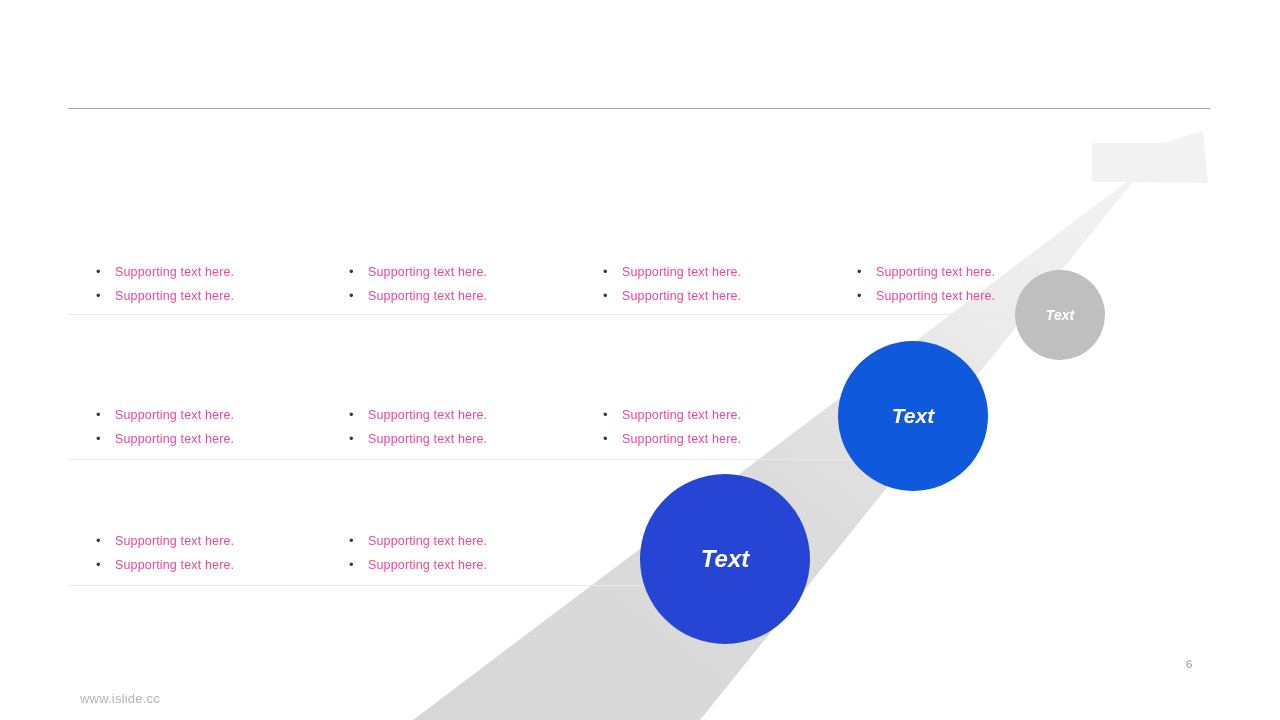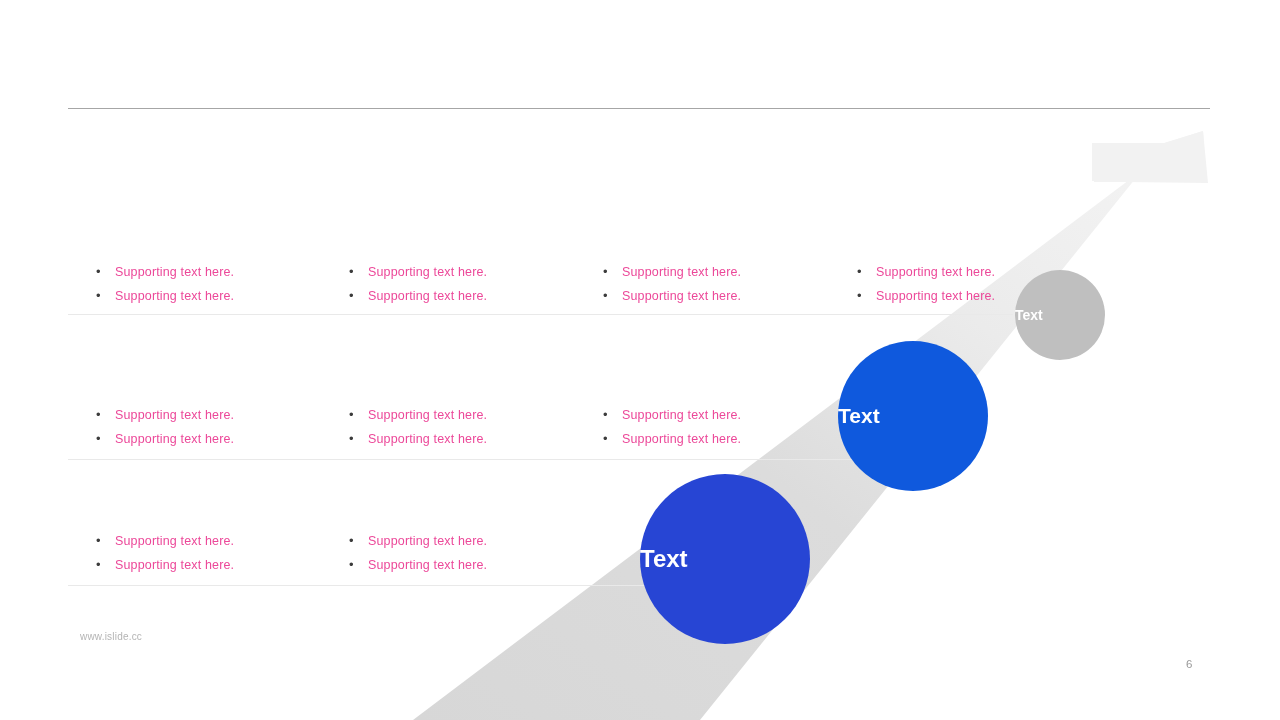--- a/index.html
+++ b/index.html
@@ -61,22 +61,24 @@
     line-height: 24px;
     letter-spacing: 0.15px;
   }
 
   
   .node-circle {
     position: absolute;
     border-radius: 50%;
     display: flex;
     align-items: center;
+    justify-content: center;
     color: #ffffff;
     font-weight: bold;
+    font-style: italic;
   }
   .node-circle.small {
     width: 90px;
     height: 90px;
     font-size: 14px;
   }
   .node-circle.medium {
     width: 150px;
     height: 150px;
     font-size: 21px;
@@ -84,22 +86,22 @@
   .node-circle.large {
     width: 170px;
     height: 170px;
     font-size: 24px;
   }
 
   
   .footer-url {
     position: absolute;
     left: 80px;
-    top: 631px;
-    font-size: 10px;
+    top: 691px;
+    font-size: 13px;
     color: #b4b4b4;
     letter-spacing: 0.2px;
   }
   .page-number {
     position: absolute;
     left: 1186px;
     top: 658px;
     font-size: 11.5px;
     color: #9a9a9a;
   }

